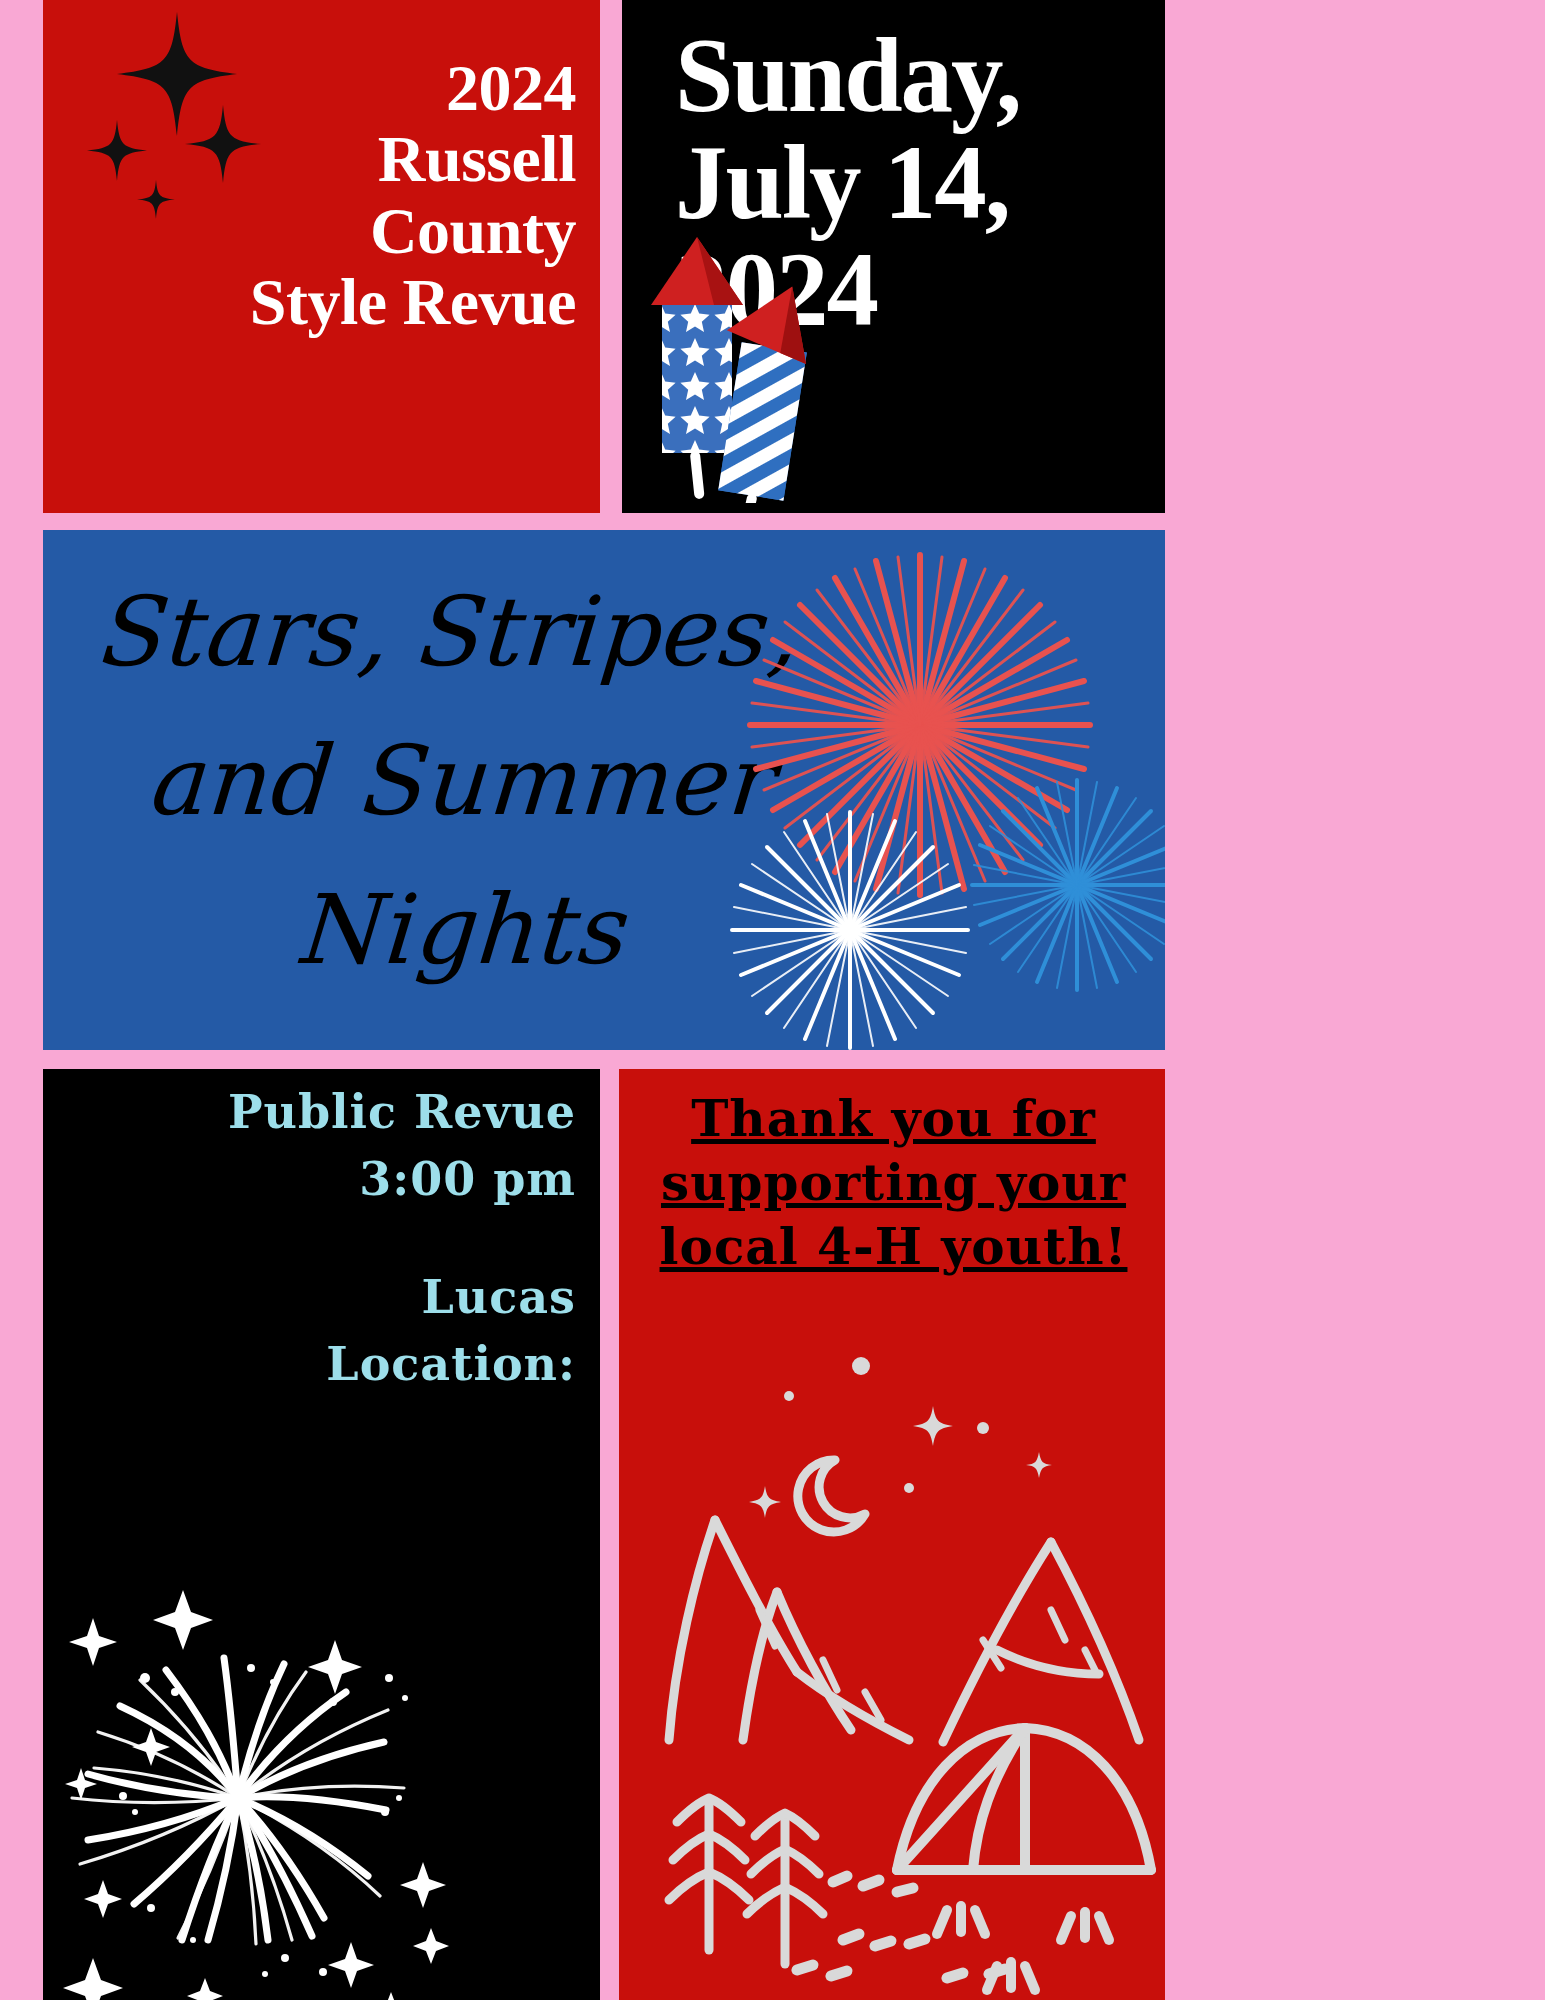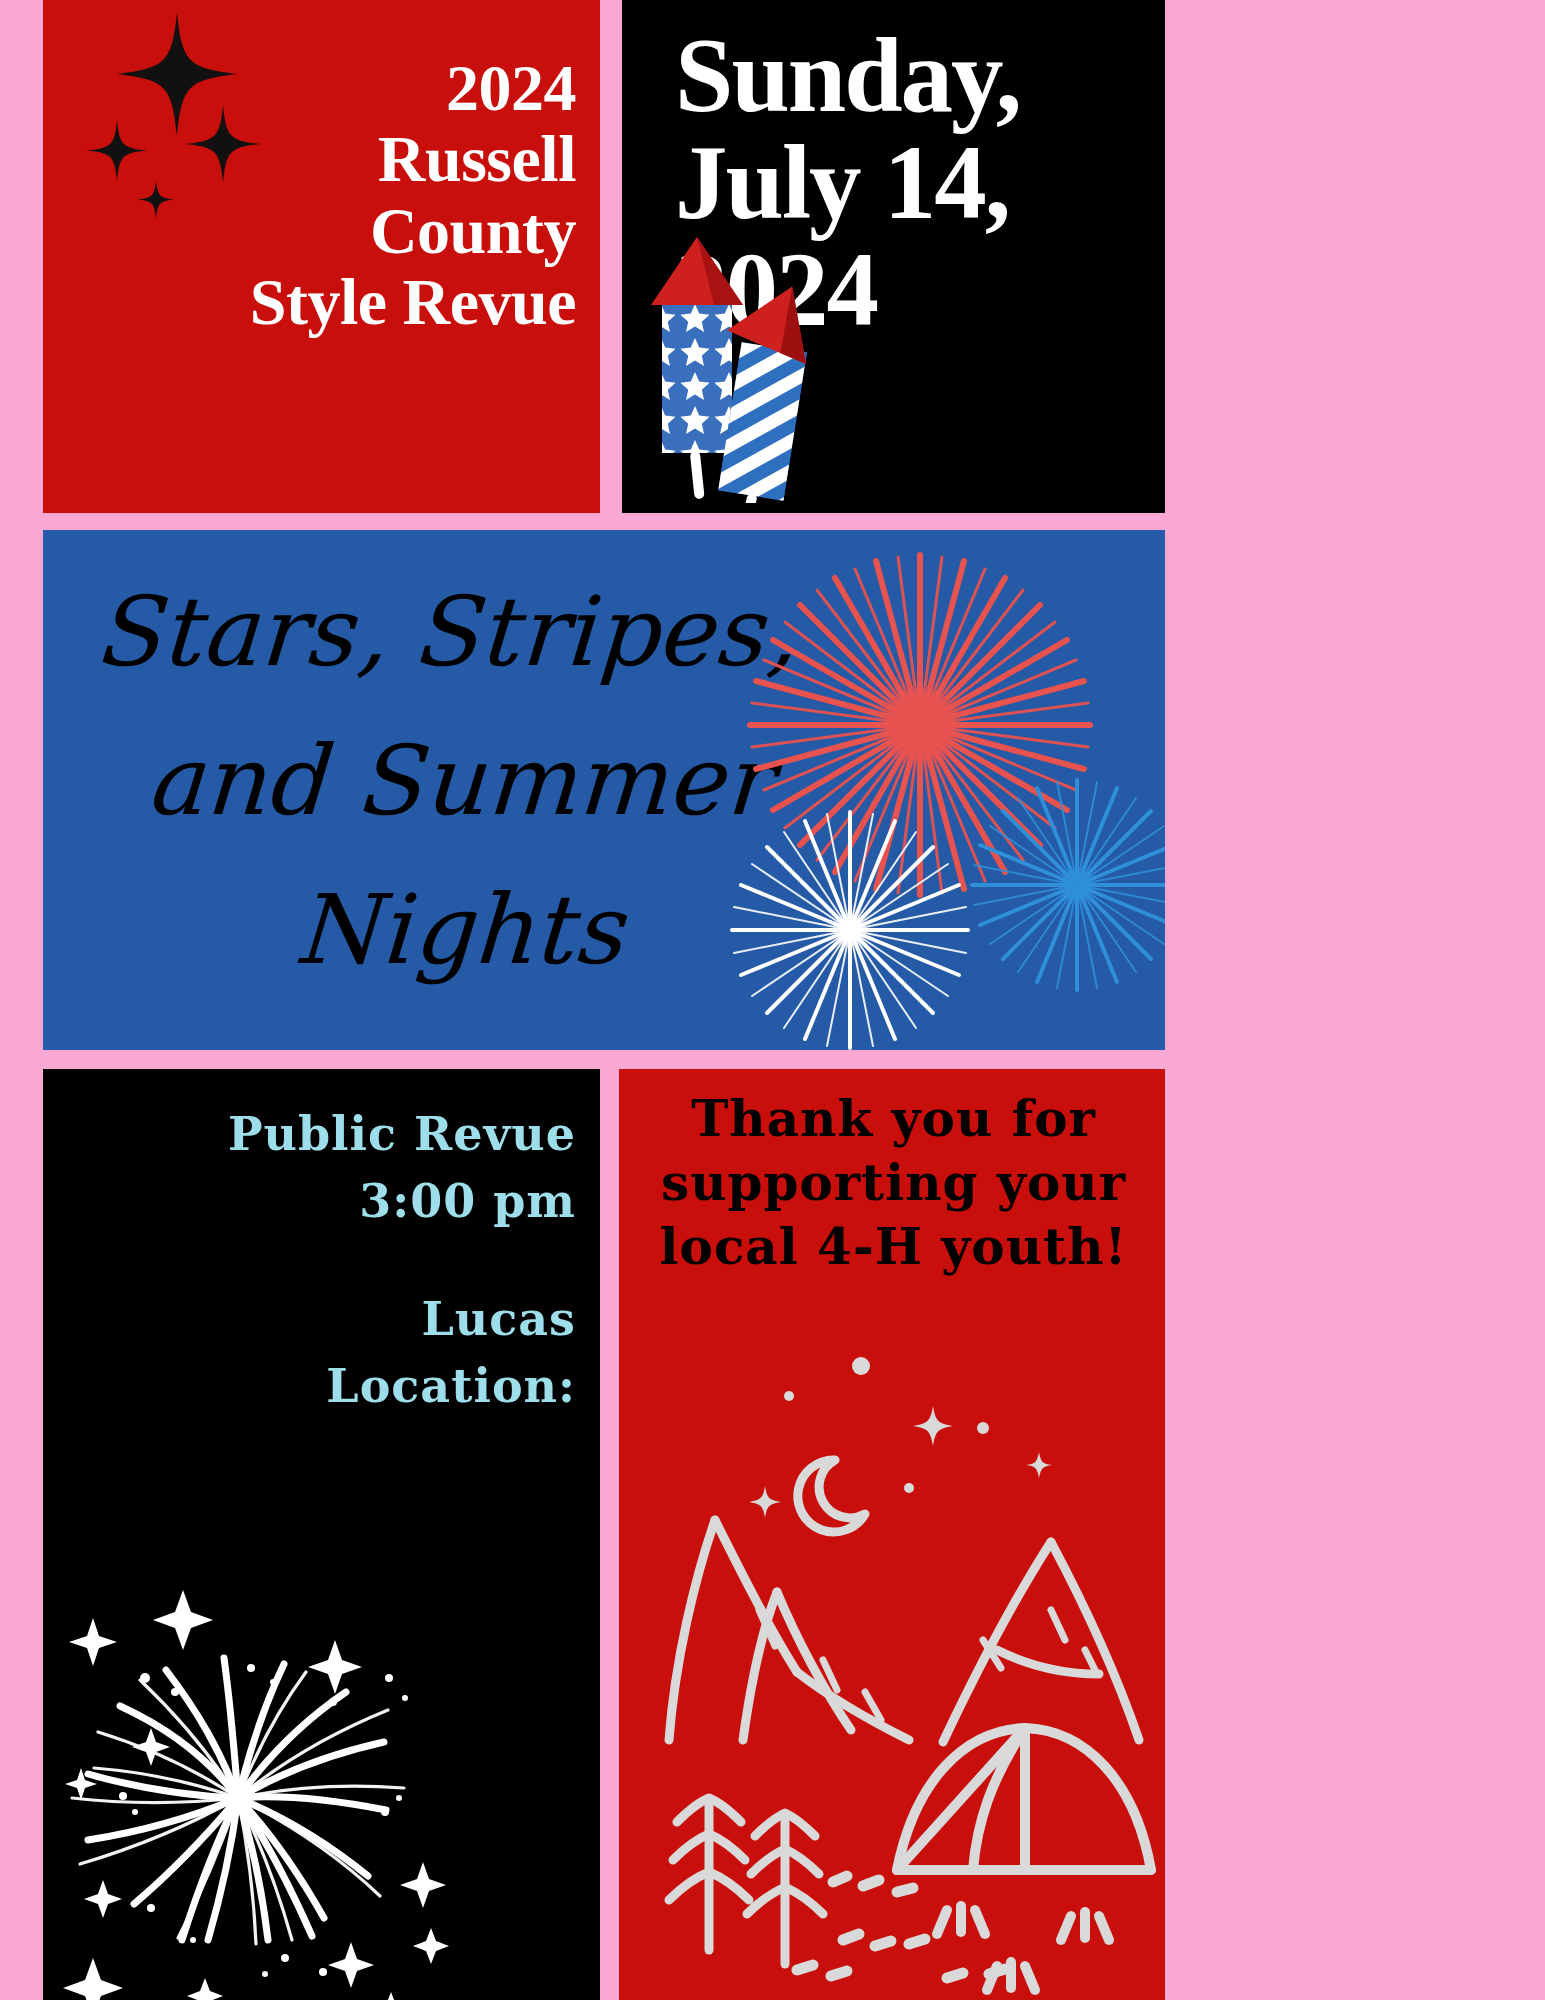--- a/index.html
+++ b/index.html
@@ -56,41 +56,41 @@
   .theme-script .ln { display:block; white-space:nowrap;
     transform:skewX(-6deg); transform-origin:left center; }
   .theme-script .ln:nth-child(1){ padding-left:20px; }
   .theme-script .ln:nth-child(2){ padding-left:70px; }
   .theme-script .ln:nth-child(3){ padding-left:220px; }
 
   .fw-cluster { position:absolute; right:0px; top:10px; width:460px; height:520px; }
 
   
   .details-text {
-    position:absolute; right:24px; top:32px; width:480px;
+    position:absolute; right:24px; top:10px; width:480px;
     text-align:right;
     font-family:"DejaVu Serif", serif;
     font-weight:700; color:#9ddeea;
     font-size:46px; line-height:1.45;
     letter-spacing:1px;
   }
   .details-text .ln { display:block; white-space:nowrap; }
   .details-text .gap { display:block; height:52px; }
   .burst-white { position:absolute; left:-10px; bottom:-10px; width:420px; height:450px; }
 
   
   .thanks-text {
     position:absolute; left:22px; top:18px; width:505px;
     text-align:center;
     font-family:"DejaVu Serif", serif;
     font-weight:700; color:#000000;
     font-size:50px; line-height:1.28;
     letter-spacing:1px;
   }
-  .thanks-text .ln { display:block; white-space:nowrap; }
+  .thanks-text .ln { display:block; white-space:nowrap;text-decoration:underline; }
   .camp { position:absolute; left:28px; bottom:0px; width:510px; height:690px; }
 </style>
 </head>
 <body>
 
 <div class="poster">
 
   <div class="panel" id="p-title">
 
     <svg class="sparkles" viewBox="0 0 190 230">

